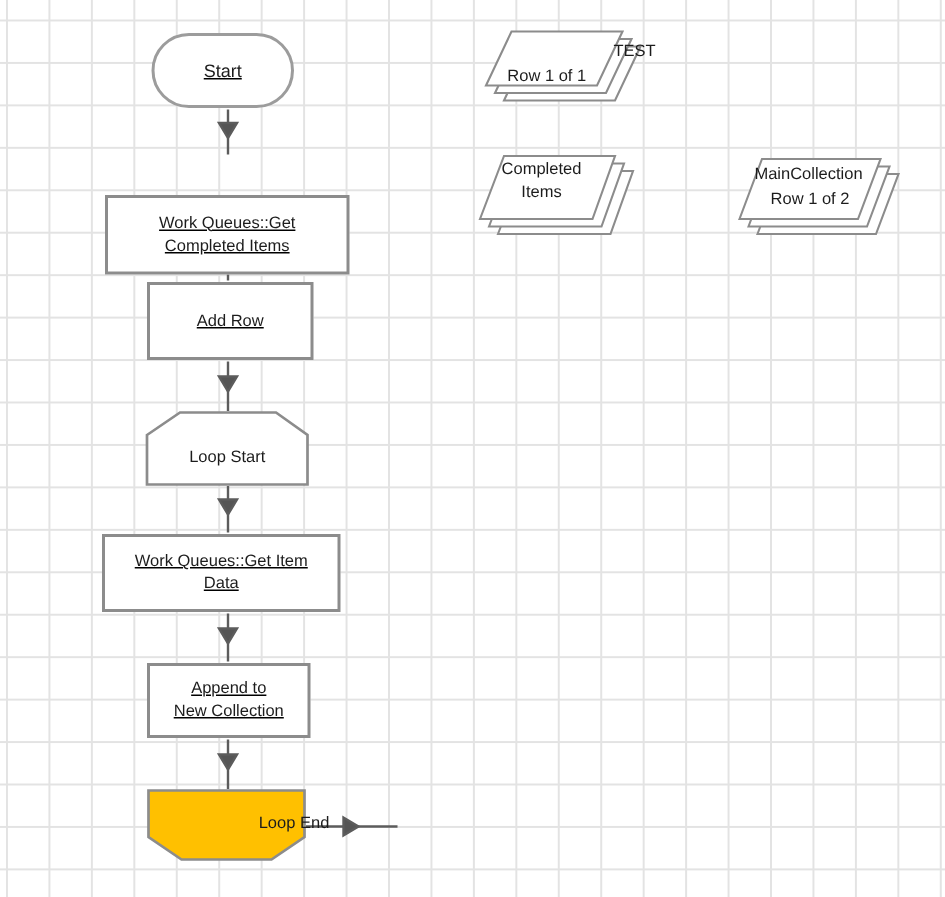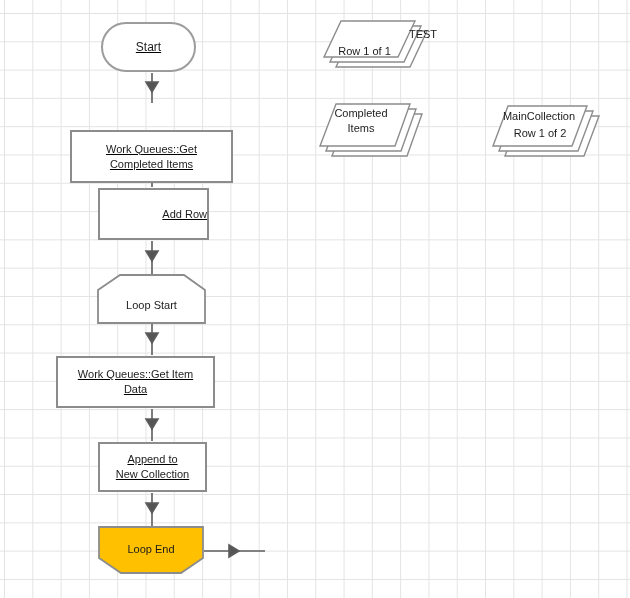--- a/index.html
+++ b/index.html
@@ -101,39 +101,39 @@
 
   <div class="node stadium" style="left:101px;top:22px;width:95px;height:50px;">
     <span class="label">Start</span>
   </div>
 
   <div class="node" style="left:70px;top:96px;width:163px;height:53px;margin-top:34px;">
     <span class="label">Work Queues::Get
 Completed Items</span>
   </div>
 
-  <div class="node" style="left:98px;top:188px;width:111px;height:52px;justify-content:flex-end;">
+  <div class="node" style="left:98px;top:188px;width:111px;height:52px;">
     <span class="label">Add Row</span>
   </div>
 
   <div class="floating-label" style="left:98px;top:277px;width:107px;height:56px;">
     <span class="label">Loop Start</span>
   </div>
 
-  <div class="node" style="left:56px;top:356px;width:159px;height:52px;">
+  <div class="node" style="left:68px;top:356px;width:159px;height:52px;">
     <span class="label">Work Queues::Get Item
 Data</span>
   </div>
 
   <div class="node" style="left:98px;top:442px;width:109px;height:50px;">
     <span class="label">Append to
 New Collection</span>
   </div>
 
-  <div class="floating-label" style="left:99px;top:527px;width:104px;height:44px;">
+  <div class="floating-label" style="left:99px;top:527px;width:104px;height:44px;padding-left:45px;">
     <span class="label">Loop End</span>
   </div>
 
 
   <div class="coll-label" style="left:335px;top:27px;width:80px;padding-left:48px;">TEST</div>
   <div class="coll-label" style="left:317px;top:44px;width:95px;">Row 1 of 1</div>
 
   <div class="coll-label" style="left:321px;top:106px;width:80px;">Completed
 Items</div>
 

